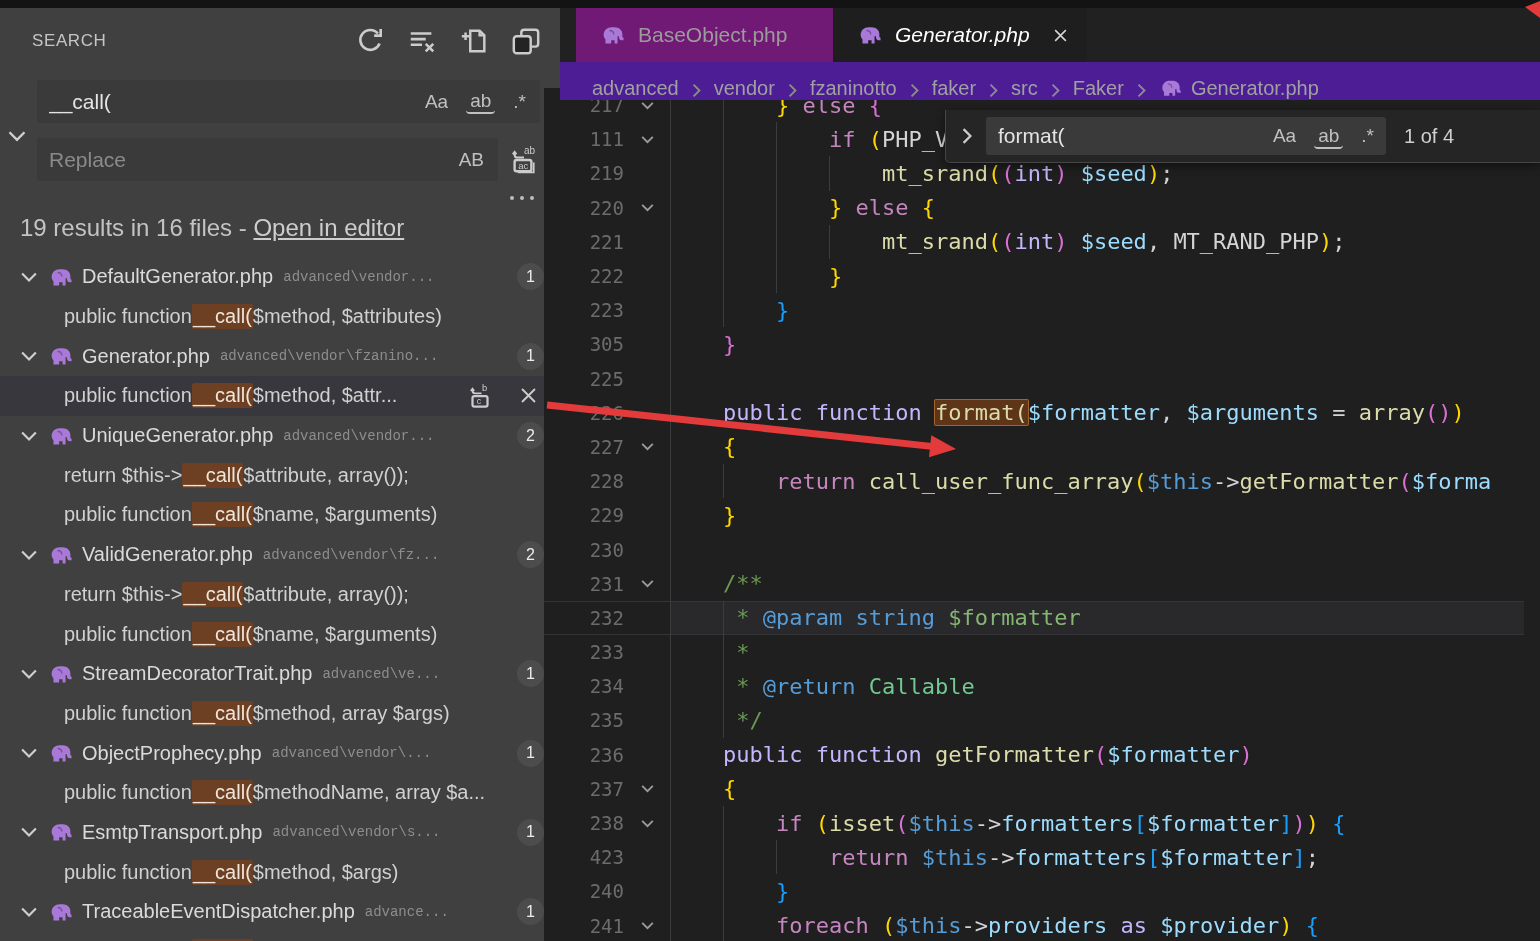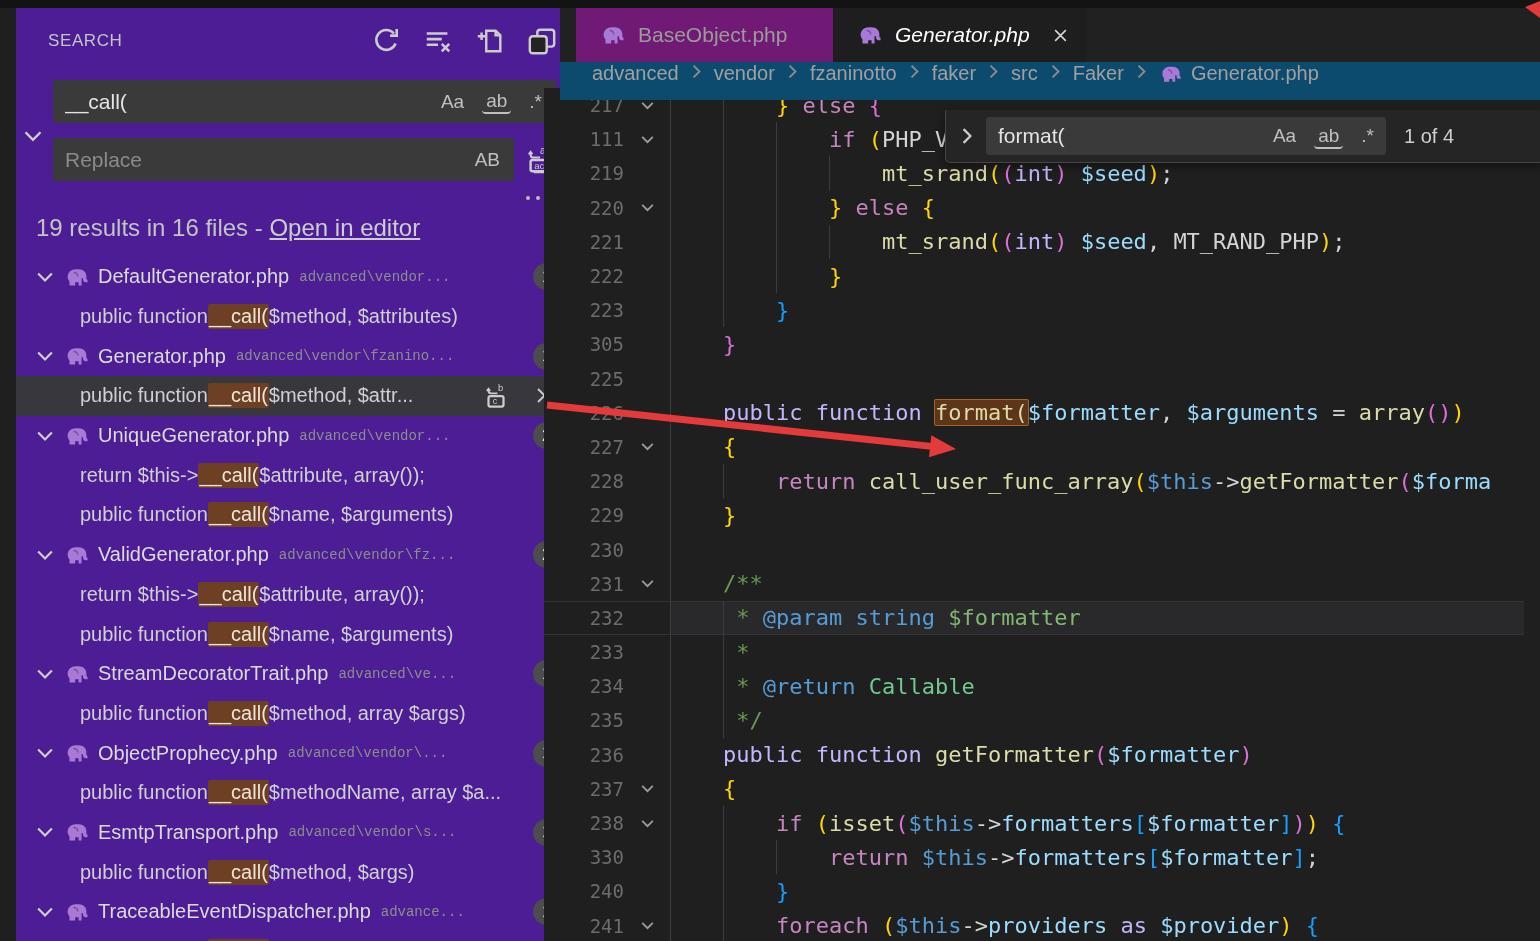--- a/index.html
+++ b/index.html
@@ -9,21 +9,21 @@
     background:#1f1f1f; color:#cccccc;
     font-family:"Liberation Sans", sans-serif;
     -webkit-font-smoothing:antialiased;
   }
   .abs { position:absolute; }
 
   
   .topstrip { left:0; top:0; width:1540px; height:8px; background:#131313; }
 
   
-  .sidebar { left:16px; top:8px; width:560px; height:933px; background:#4c1d95; }
+  .sidebar { left:0; top:8px; width:560px; height:933px; background:#404040; }
   .sp-header { position:absolute; left:0; top:10px; width:560px; height:46px;
     display:flex; align-items:center; padding:0 16px 0 32px; }
   .sp-title { font-size:17px; color:#c5c5c5; letter-spacing:.6px; flex:1; }
   .icon-btn { width:36px; height:36px; display:flex; align-items:center; justify-content:center;
     border-radius:5px; margin-left:16px; cursor:pointer; }
 
   .search-box { position:absolute; left:37px; top:72px; width:503px; height:43px;
     background:#3a3a3a; border-radius:2px; display:flex; align-items:center;
     padding:0 10px 0 12px; }
   .box-value { flex:1; font-size:21px; color:#e4e4e4; white-space:nowrap; overflow:hidden; }
@@ -63,22 +63,22 @@
   .tab { position:absolute; top:0; height:54px; display:flex; align-items:center;
     padding:0 24px; cursor:pointer; }
   .tab .ico { margin-right:12px; display:flex; }
   .tab-label { font-size:21px; }
   .tab.inactive { left:16px; width:272px; background:#701a75; }
   .tab.inactive .tab-label { color:#9b9b9b; }
   .tab.active { left:273px; width:254px; background:#1e1e1e; }
   .tab.active .tab-label { color:#ffffff; font-style:italic; }
   .tab-close { margin-left:18px; display:flex; padding:3px; border-radius:4px; cursor:pointer; }
 
-  .breadcrumbs { left:560px; top:62px; width:980px; height:38px; background:#0c4a6e;
-    display:flex; align-items:flex-start; padding-left:32px; z-index:4; }
+  .breadcrumbs { left:560px; top:62px; width:980px; height:38px; background:#4c1d95;
+    display:flex; align-items:flex-end; padding-left:32px; z-index:4; }
   .crumb { font-size:20px; color:#a0a0a0; white-space:nowrap; cursor:pointer; }
   .crumb-sep { display:flex; margin:0 8px; }
   .crumb-ico { display:flex; margin-right:8px; }
 
   .code-area { left:544px; top:88px; width:980px; height:853px; background:#1f1f1f; overflow:hidden; z-index:1; }
   .code-row { height:34.2px; display:flex; align-items:center; position:relative; }
   .code-row.cur { background:linear-gradient(to right, transparent 126px, #29292b 126px);
     box-shadow:inset 0 1px 0 #333338, inset 0 -1px 0 #333338; }
   .ln { width:80px; text-align:right; font-family:"DejaVu Sans Mono", monospace;
     font-size:19px; color:#6c6c6c; flex:none; }
@@ -582,21 +582,21 @@
     <div class="code-row">
       <span class="ln">238</span>
       <span class="fold">
         <svg width="17" height="17" viewBox="0 0 16 16">
           <polyline points="3,5.5 8,10.5 13,5.5" fill="none" stroke="#9b9b9b" stroke-width="1.8"></polyline>
         </svg>
       </span>
       <span class="ct"><span class="guide" style="left:0ch"></span><span class="guide" style="left:4ch"></span><span class="tok ">        </span><span class="tok kw">if</span><span class="tok "> </span><span class="tok g">(</span><span class="tok fn">isset</span><span class="tok o">(</span><span class="tok th">$this</span><span class="tok ">-&gt;</span><span class="tok var">formatters</span><span class="tok b">[</span><span class="tok var">$formatter</span><span class="tok b">]</span><span class="tok o">)</span><span class="tok g">)</span><span class="tok "> </span><span class="tok b">{</span></span>
     </div>
     <div class="code-row">
-      <span class="ln">330</span>
+      <span class="ln">423</span>
       <span class="fold"></span>
       <span class="ct"><span class="guide" style="left:0ch"></span><span class="guide" style="left:4ch"></span><span class="guide" style="left:8ch"></span><span class="tok ">            </span><span class="tok kw">return</span><span class="tok "> </span><span class="tok th">$this</span><span class="tok ">-&gt;</span><span class="tok var">formatters</span><span class="tok b">[</span><span class="tok var">$formatter</span><span class="tok b">]</span><span class="tok ">;</span></span>
     </div>
     <div class="code-row">
       <span class="ln">240</span>
       <span class="fold"></span>
       <span class="ct"><span class="guide" style="left:0ch"></span><span class="guide" style="left:4ch"></span><span class="tok ">        </span><span class="tok b">}</span></span>
     </div>
     <div class="code-row">
       <span class="ln">241</span>

